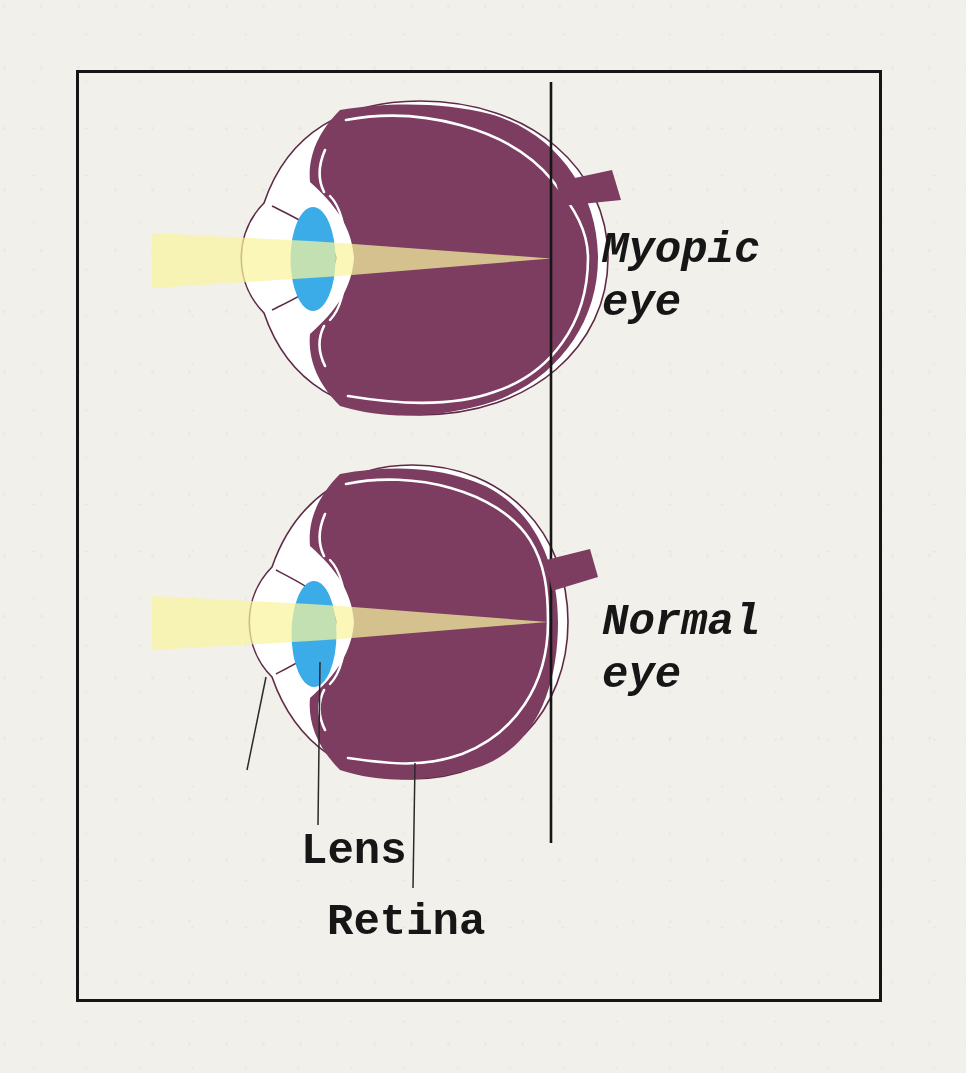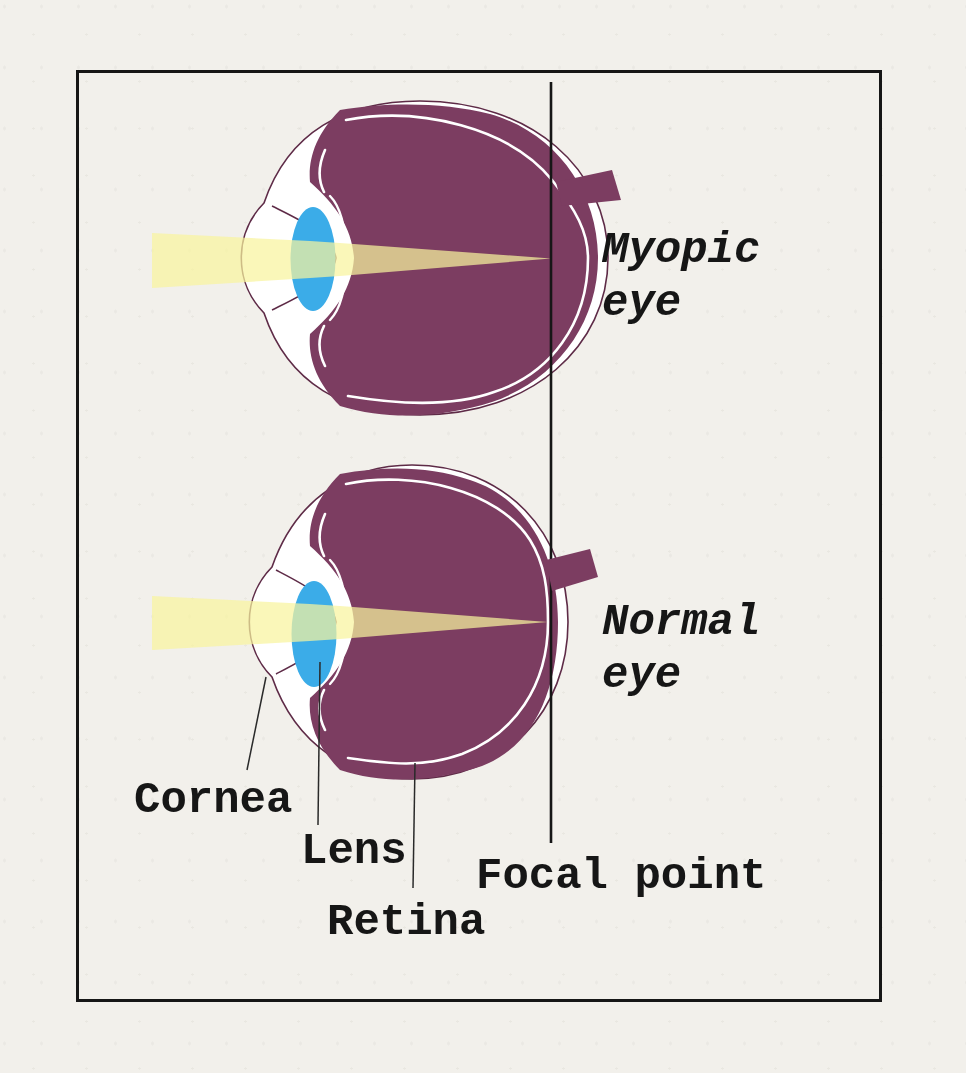--- a/index.html
+++ b/index.html
@@ -101,18 +101,16 @@
 
   <div class="caption caption-myopic">
     <div>Myopic</div>
     <div>eye</div>
   </div>
   <div class="caption caption-normal">
     <div>Normal</div>
     <div>eye</div>
   </div>
 
-  <div class="lbl lbl-cornea">Cornea</div>
   <div class="lbl lbl-lens">Lens</div>
   <div class="lbl lbl-retina">Retina</div>
-  <div class="lbl lbl-focal">Focal point</div>
 
 </div>
 
 </body></html>

